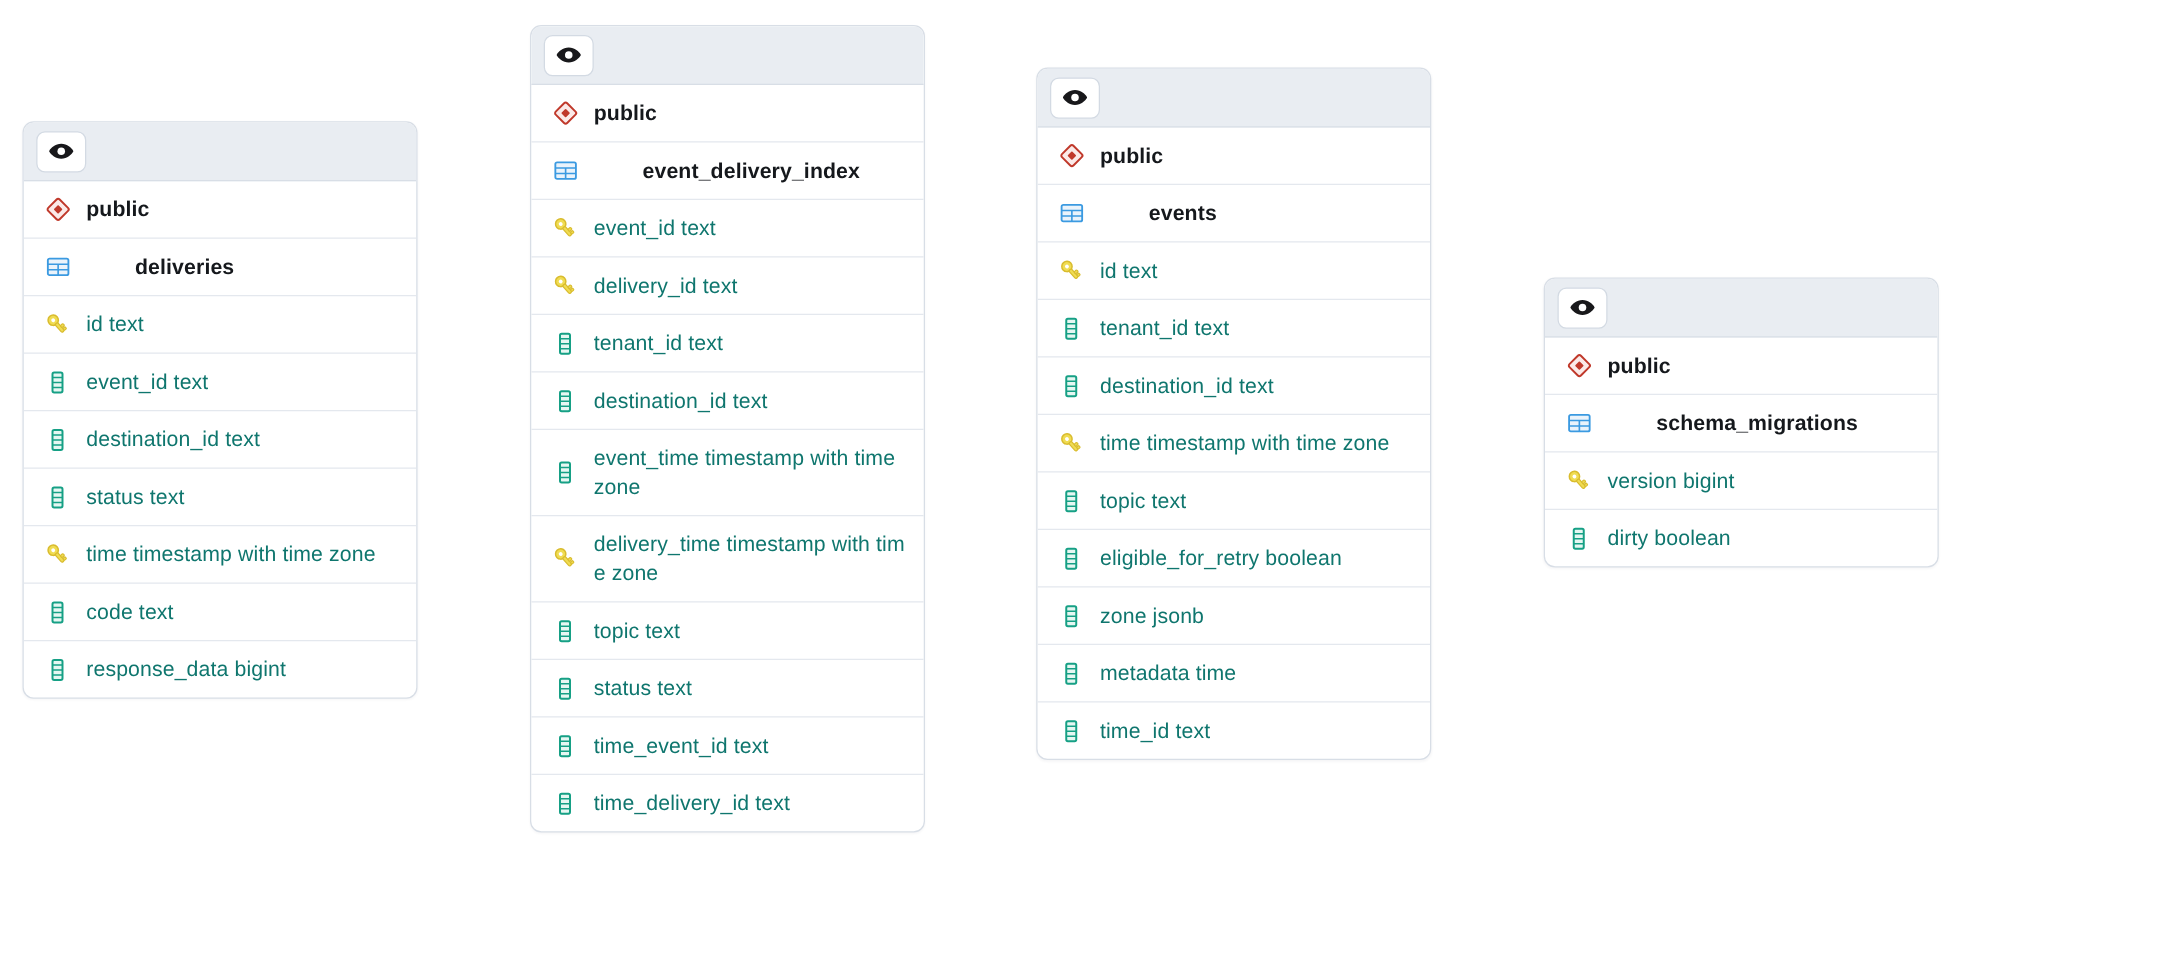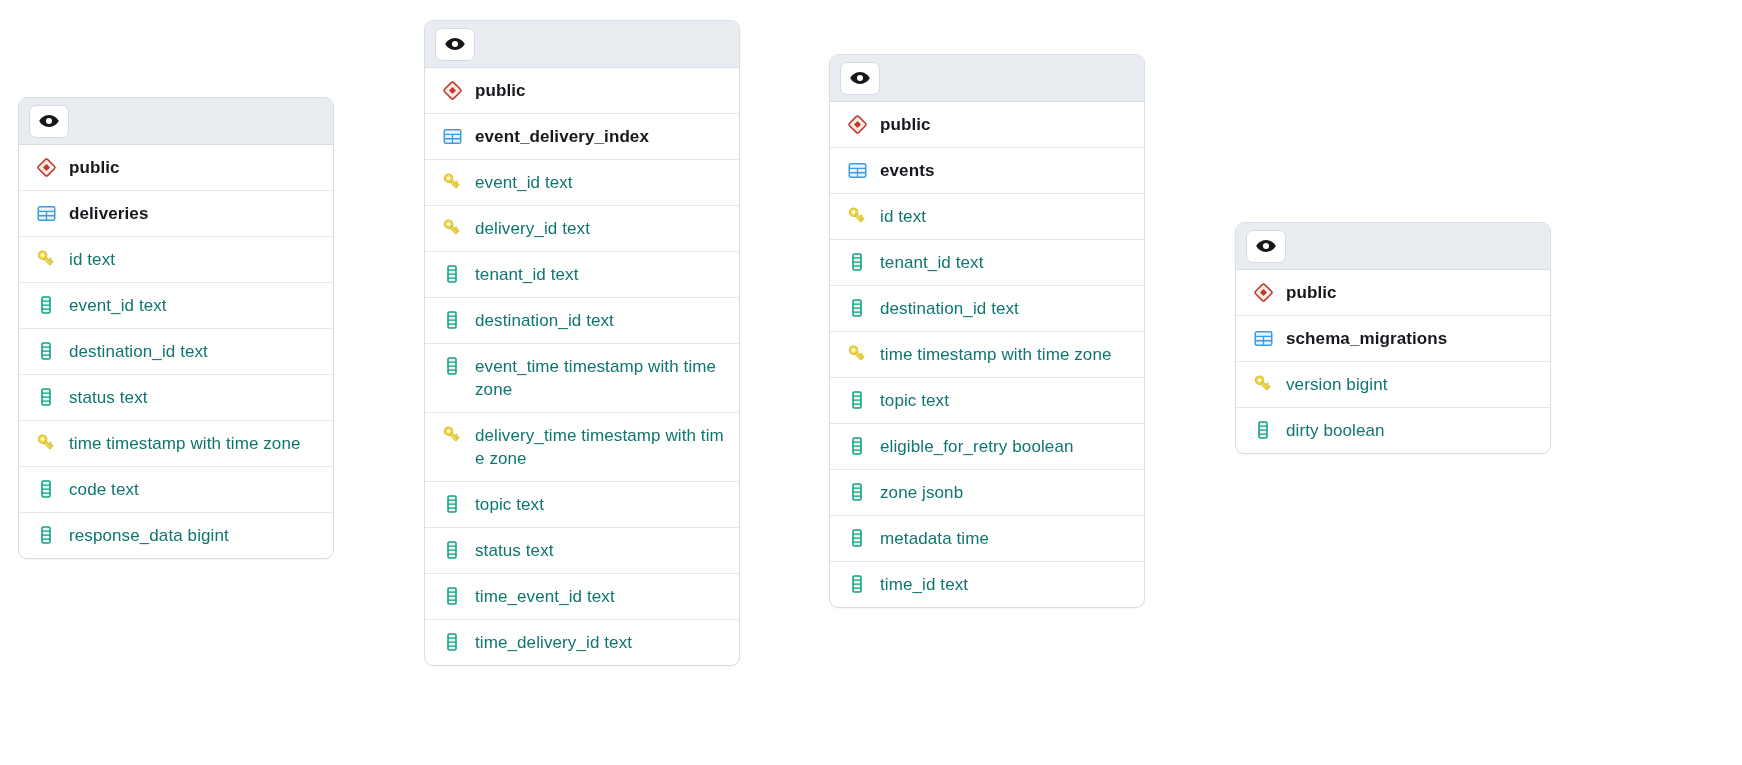--- a/index.html
+++ b/index.html
@@ -51,21 +51,21 @@
     align-items: center;
     justify-content: center;
     box-sizing: border-box;
   }
 
   .eye-btn svg { display: block; }
 
   
   .row {
     display: flex;
-    align-items: flex-start;
+    align-items: center;
     border-bottom: 1px solid #e4e8ee;
     padding: 11px 14px 11px 16px;
     box-sizing: border-box;
     min-height: 45px;
   }
   .row:last-child { border-bottom: none; }
 
   .row-icon {
     flex: 0 0 auto;
     width: 22px;
@@ -88,21 +88,21 @@
     padding-top: 0px;
   }
 
   .row-schema .row-label,
   .row-table  .row-label {
     font-weight: bold;
     color: #15181c;
   }
 
   .row-schema { min-height: 45px; }
-  .row-table  { min-height: 45px; }
+  .row-table  { min-height: 45px; gap: 39px; }
 </style>
 </head>
 <body>
 
 <div class="canvas">
     <div class="node" style="left: 18px; top: 97px; width: 316px;">
       <div class="node-header">
         <div class="eye-btn">
           <span>
             <svg width="22" height="22" viewBox="0 0 24 24" aria-hidden="true">

